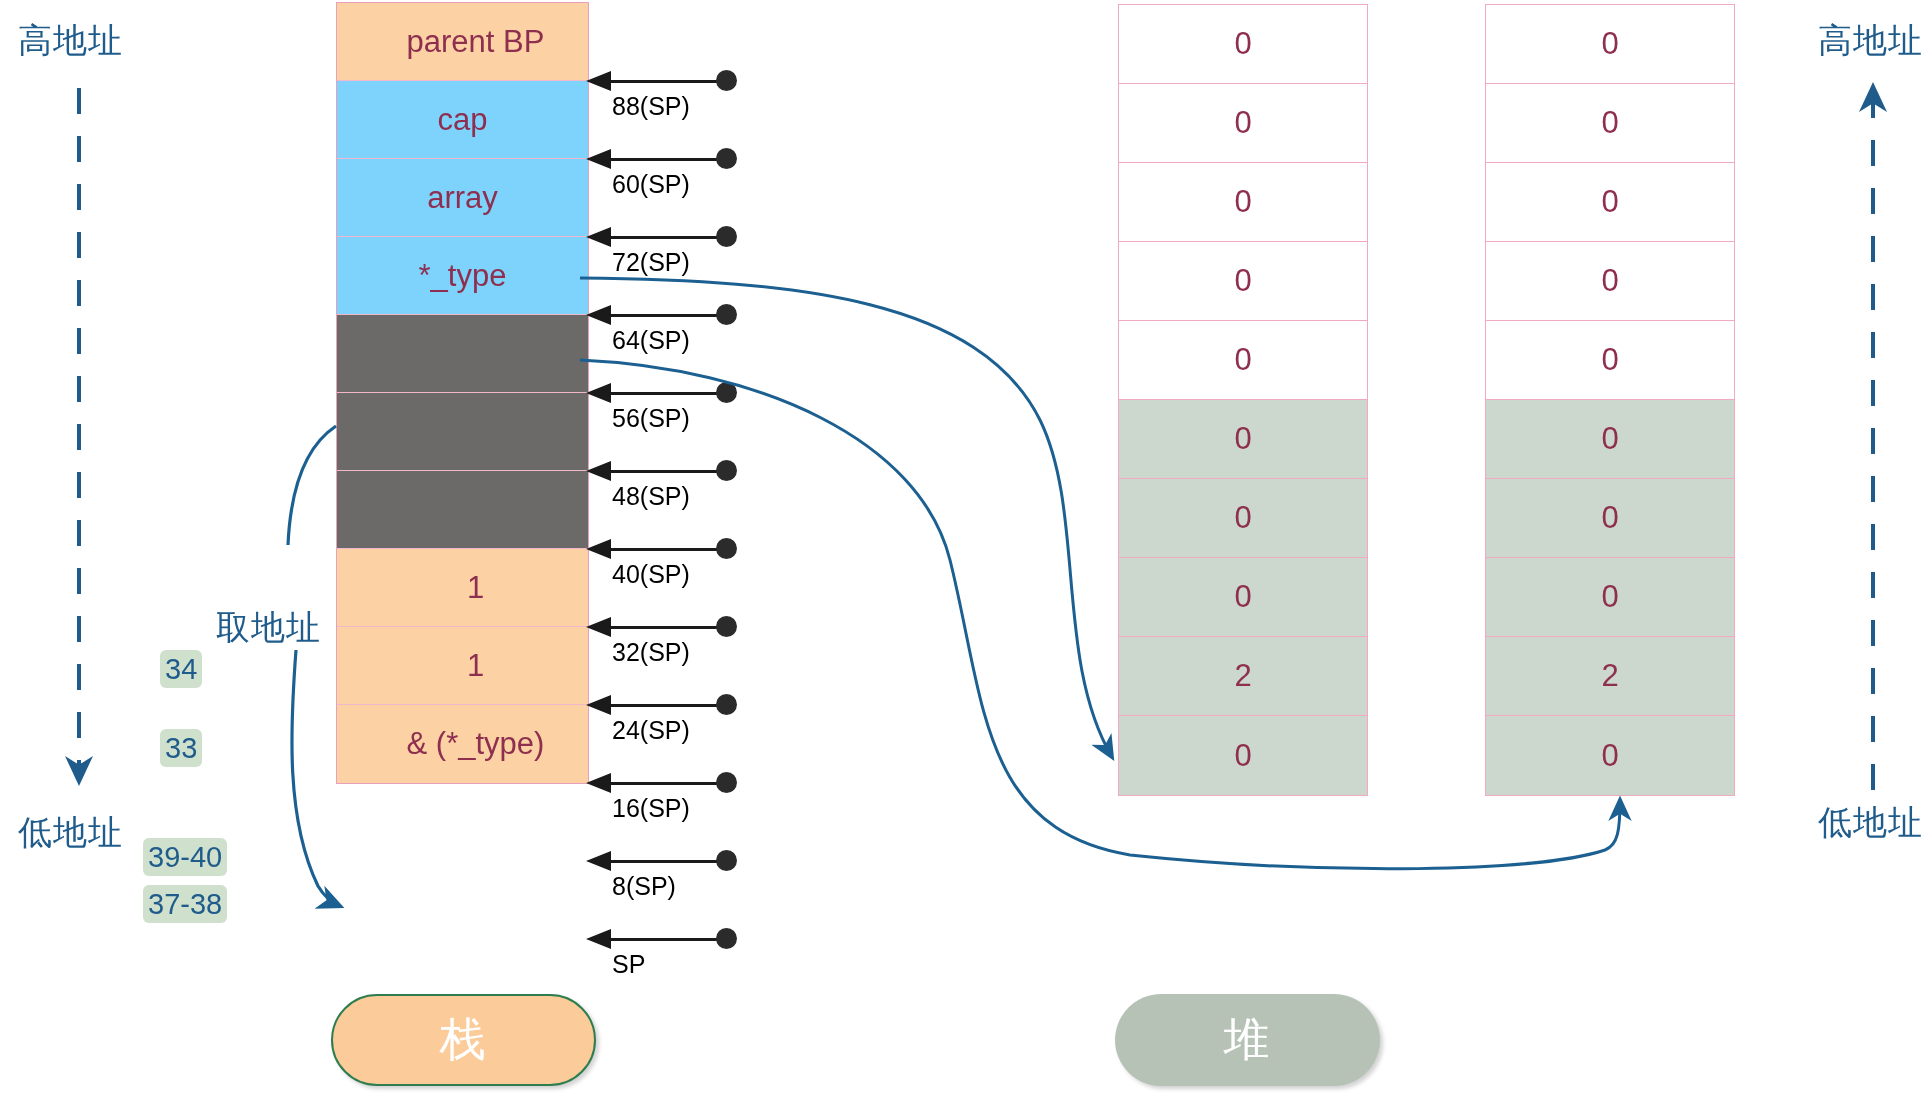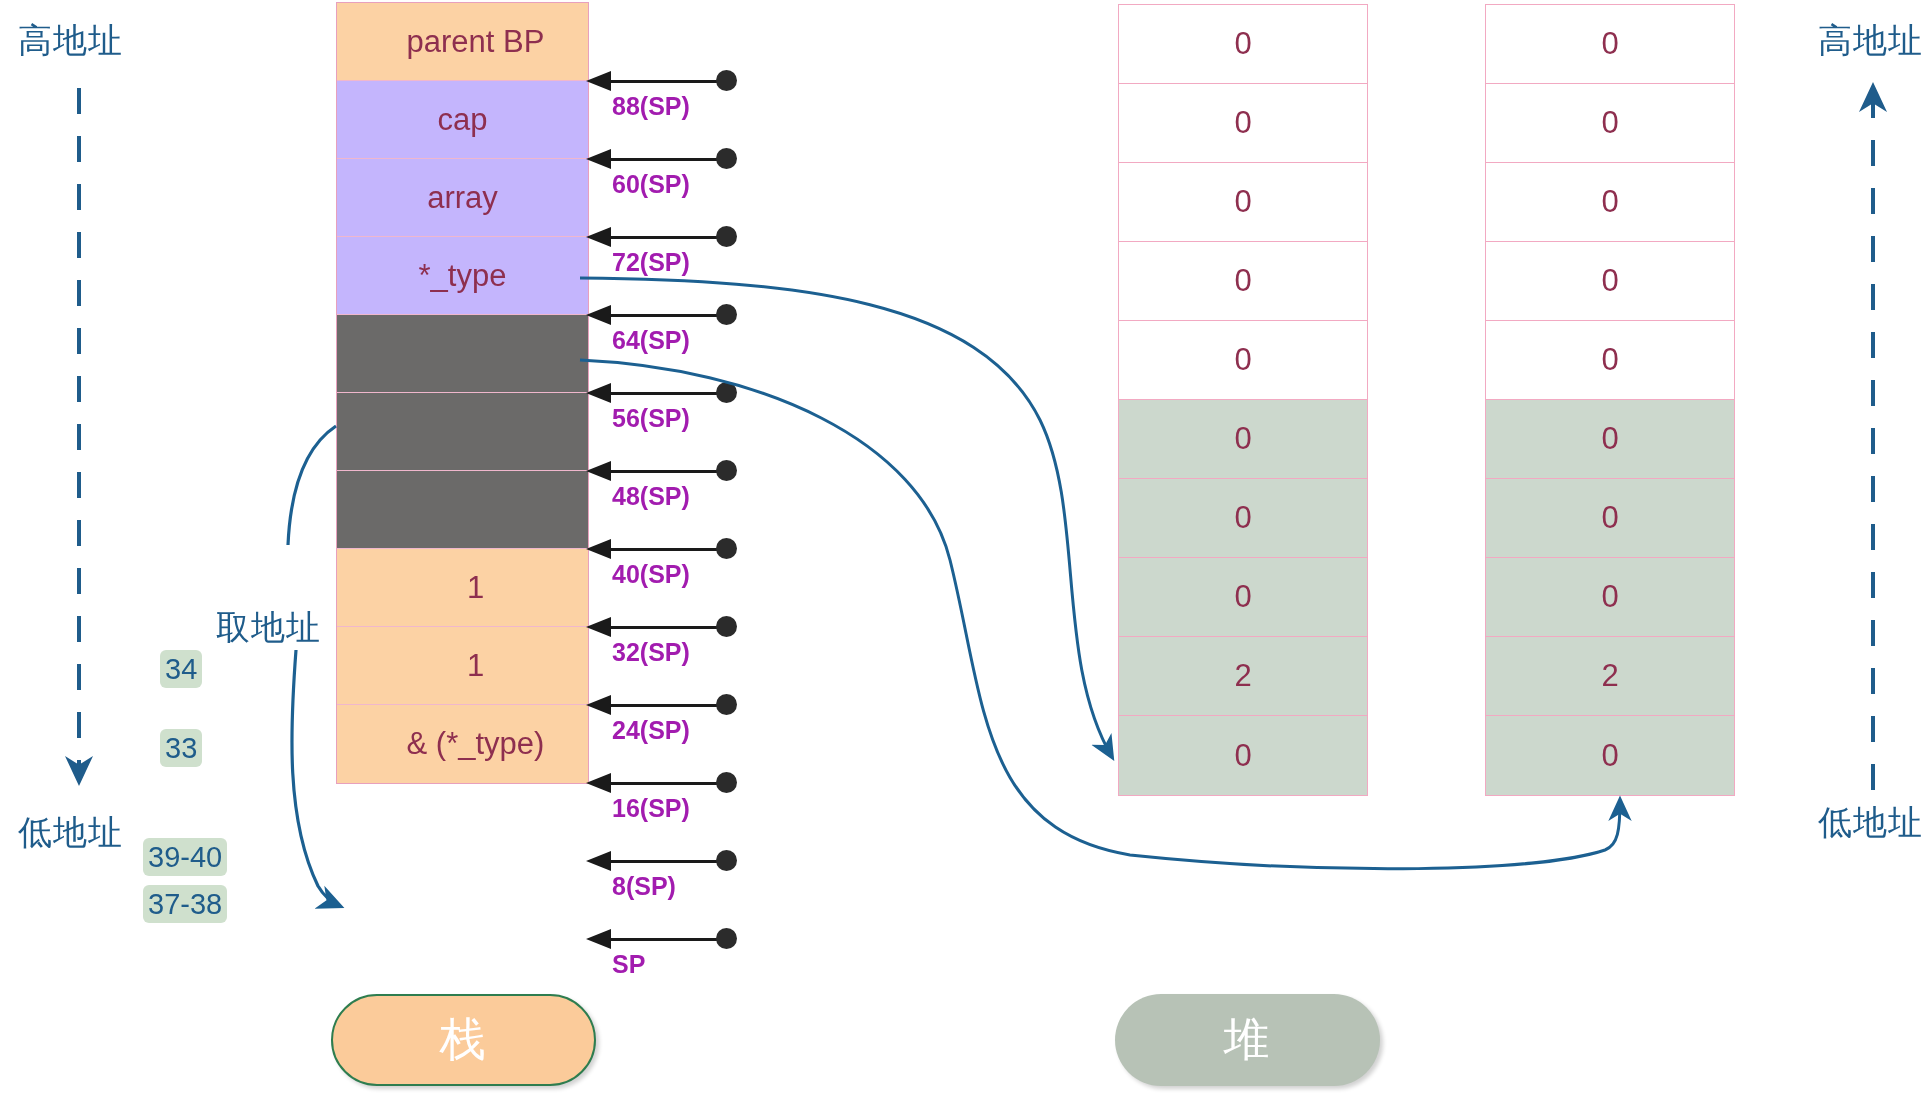--- a/index.html
+++ b/index.html
@@ -44,21 +44,21 @@
   .stack-cell {
     height: 78px;
     display: flex; align-items: center; justify-content: center;
     font-size: 31px;
     color: #8e2f4f;
     border-bottom: 1.2px solid #f0b7cd;
     position: relative;
   }
   .stack-cell:last-child { border-bottom: none; }
   .cell-orange { background: #fcd2a4; padding-left: 26px; }
-  .cell-pink   { background: #c4b5fd; }
+  .cell-pink   { background: #7dd3fc; }
   .cell-gray   { background: #6b6a69; }
 
   
   .sp-row { left: 586px; width: 160px; height: 0; }
   .sp-line {
     position: absolute; left: 22px; top: 0;
     width: 114px; height: 3px; background: #1a1a1a;
   }
   .sp-head {
     position: absolute; left: 0; top: -9px;
@@ -67,21 +67,21 @@
     border-bottom: 10.5px solid transparent;
     border-right: 25px solid #1a1a1a;
   }
   .sp-dot {
     position: absolute; left: 130px; top: -10px;
     width: 21px; height: 21px; border-radius: 50%;
     background: #2b2b2b;
   }
   .sp-text {
     position: absolute; left: 26px; top: 12px;
-    color: #a21caf; font-size: 25px; font-weight: bold;
+    color: #000000; font-size: 25px; font-weight: normal;
     white-space: nowrap;
   }
 
   
   .heap-col {
     width: 250px;
     border: 1.5px solid #f2a9c2;
   }
   .heap-cell {
     height: 79px;

